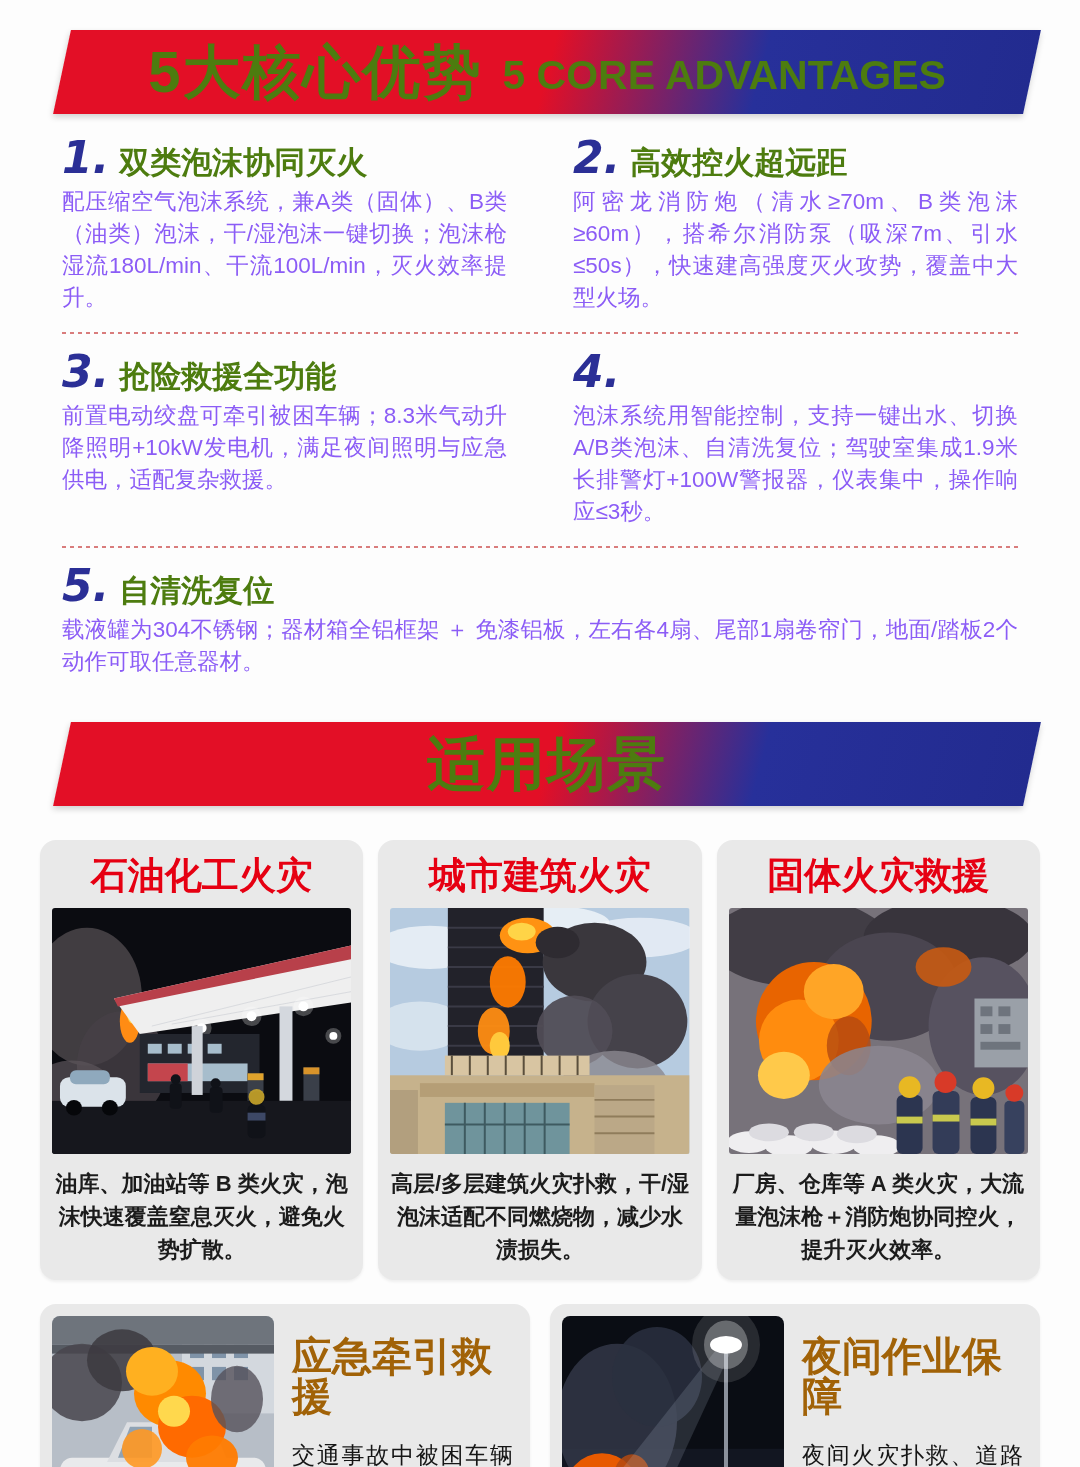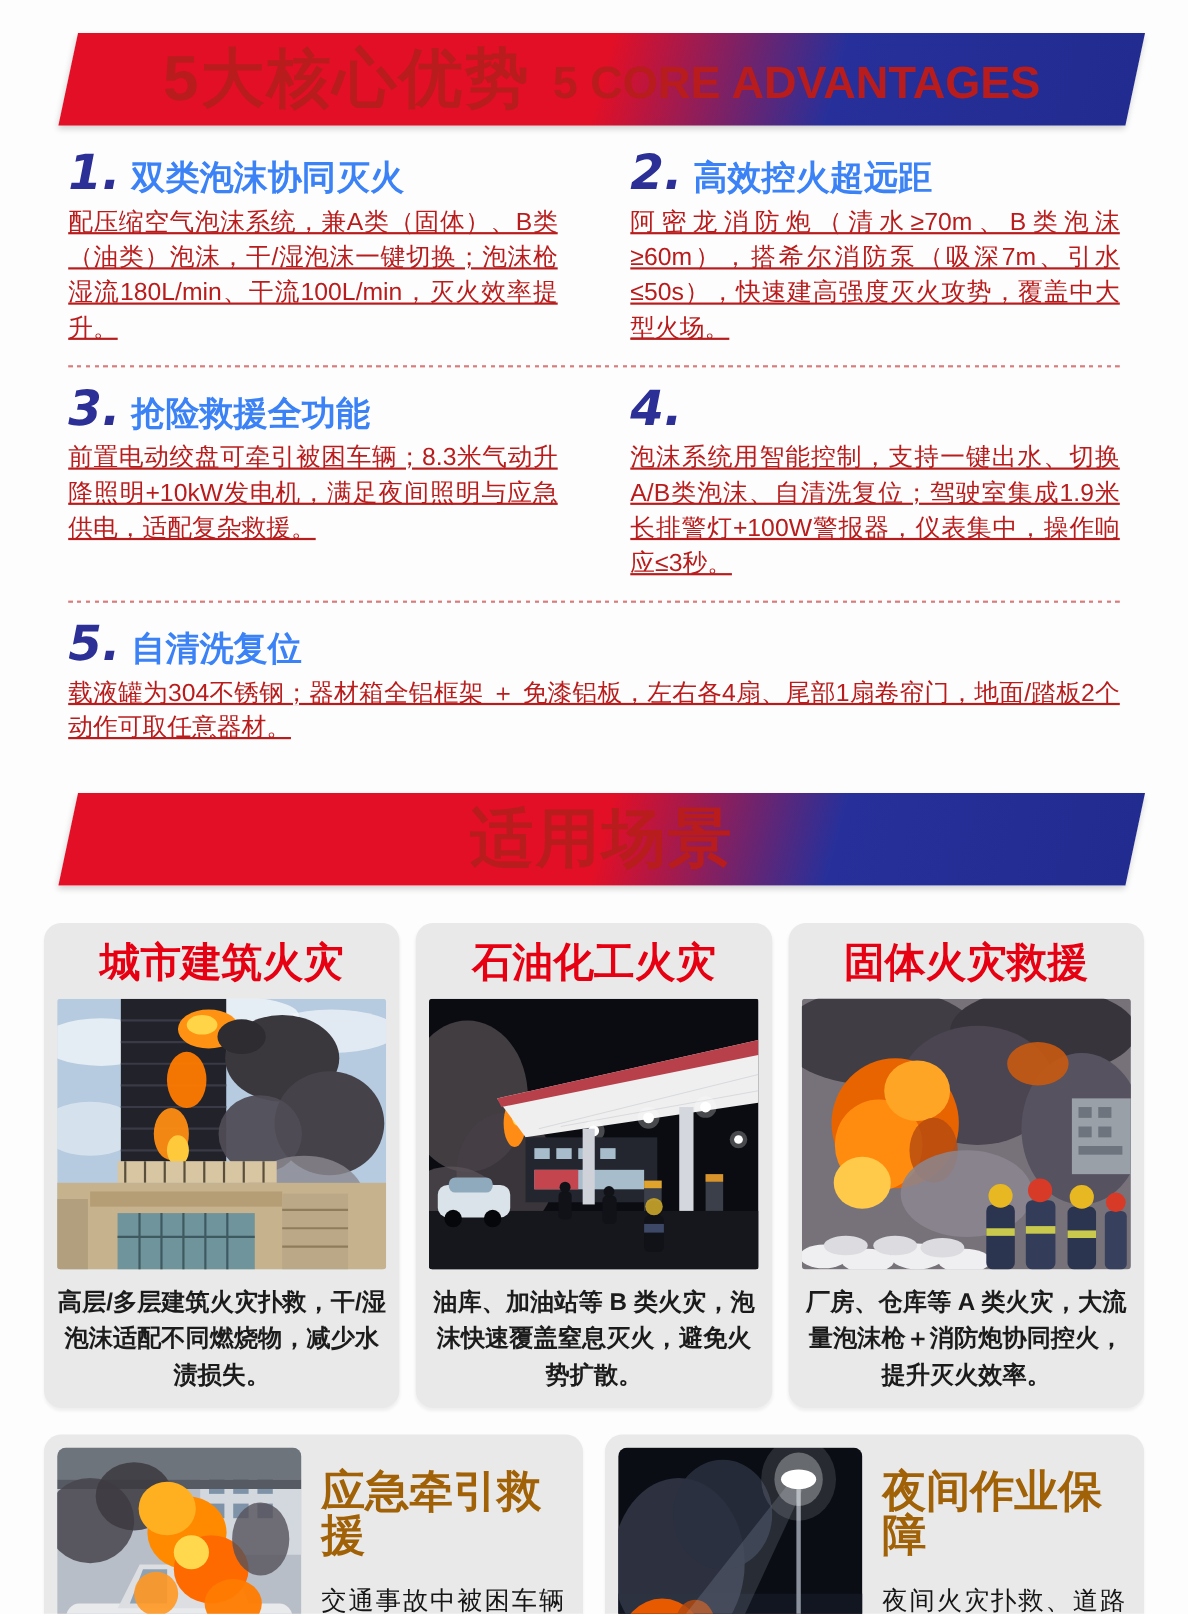--- a/index.html
+++ b/index.html
@@ -12,38 +12,38 @@
   
   .banner{position:relative;height:84px;margin:30px 48px 0 62px;}
   .banner + *{}
   .banner-bg{
     position:absolute;inset:0;transform:skewX(-12deg);
     background:linear-gradient(93deg,#e30f26 0%,#e30f26 50%,#27309a 72%,#222b8f 100%);
     box-shadow:0 3px 6px rgba(0,0,0,.18);
   }
   .banner-inner{
     position:relative;height:100%;display:flex;align-items:center;justify-content:center;
-    gap:20px;color:#b91c1c;white-space:nowrap;
+    gap:20px;color:#4d7c0f;white-space:nowrap;
   }
   .banner-cn{font-size:58px;font-weight:bold;letter-spacing:2px;line-height:1;}
   .banner-en{font-size:41px;font-weight:bold;letter-spacing:0;line-height:1;padding-top:6px;text-align:center;}
   
   .adv-wrap{padding:22px 62px 0;}
   .adv-grid{display:grid;grid-template-columns:1fr 1fr;column-gap:66px;}
   .adv{min-width:0;}
   .adv-full{grid-column:1 / -1;}
   .adv-head{display:flex;align-items:baseline;gap:10px;margin-bottom:6px;}
   .adv-num{
     color:#2b2f96;font-size:44px;font-weight:bold;font-style:italic;line-height:1;
     font-family:"DejaVu Sans",sans-serif;
   }
-  .adv-title{color:#3b82f6;font-size:31px;font-weight:bold;line-height:1.1;}
+  .adv-title{color:#4d7c0f;font-size:31px;font-weight:bold;line-height:1.1;}
   .adv-body{
-    margin:4px 0 0;font-size:22.5px;line-height:1.42;color:#b91c1c;
-    text-align:justify;text-justify:inter-ideograph;text-decoration:underline;
+    margin:4px 0 0;font-size:22.5px;line-height:1.42;color:#8b5cf6;
+    text-align:justify;text-justify:inter-ideograph;
   }
   .divider{
     grid-column:1 / -1;height:2px;margin:18px 0 16px;
     background:repeating-linear-gradient(90deg,rgba(208,92,92,.8) 0 4px,transparent 4px 8px);
   }
   
   .cards3{display:grid;grid-template-columns:repeat(3,1fr);gap:15px;margin:34px 40px 0;}
   .card{background:#e9e9e9;border-radius:16px;padding:6px 12px 14px;box-shadow:0 2px 3px rgba(0,0,0,.06);}
   .card-title{text-align:center;color:#e60012;font-weight:bold;font-size:37px;margin:10px 0 12px;line-height:1.1;}
   .card-photo{width:100%;height:246px;display:block;border-radius:3px;}
@@ -123,20 +123,77 @@
 </div>
 
 <div class="banner" style="margin-top:44px;">
   <div class="banner-bg"></div>
   <div class="banner-inner">
     <span class="banner-cn">适用场景</span>
   </div>
 </div>
 
 <div class="cards3">
+
+  <div class="card">
+    <div class="card-title">石油化工火灾</div>
+    <svg class="card-photo" viewBox="0 0 300 250" preserveAspectRatio="none">
+      <rect width="300" height="250" fill="#0b0c11"></rect>
+      <ellipse cx="35" cy="90" rx="55" ry="70" fill="#544d52" opacity=".75"></ellipse>
+      <ellipse cx="70" cy="160" rx="45" ry="55" fill="#464046" opacity=".8"></ellipse>
+      <ellipse cx="20" cy="200" rx="50" ry="45" fill="#5c555b" opacity=".7"></ellipse>
+      <ellipse cx="78" cy="115" rx="10" ry="22" fill="#ff8c14"></ellipse>
+      <ellipse cx="80" cy="105" rx="5" ry="12" fill="#ffd44d"></ellipse>
+      <polygon points="62,92 300,38 300,96 88,128" fill="#efefef"></polygon>
+      <polygon points="62,92 300,38 300,52 66,100" fill="#b8404a"></polygon>
+      <g stroke="#c9ccd2" stroke-width="1" opacity=".6">
+        <line x1="100" y1="120" x2="300" y2="70"></line>
+          <line x1="120" y1="118" x2="300" y2="85"></line>
+      </g>
+      <circle cx="150" cy="122" r="5" fill="#ffffff"></circle>
+        <circle cx="150" cy="122" r="10" fill="#ffffff" opacity=".25"></circle>
+      <circle cx="200" cy="110" r="5" fill="#ffffff"></circle>
+        <circle cx="200" cy="110" r="10" fill="#ffffff" opacity=".25"></circle>
+      <circle cx="252" cy="100" r="5" fill="#ffffff"></circle>
+        <circle cx="252" cy="100" r="10" fill="#ffffff" opacity=".25"></circle>
+      <circle cx="282" cy="130" r="4" fill="#ffffff"></circle>
+        <circle cx="282" cy="130" r="8" fill="#ffffff" opacity=".25"></circle>
+      <rect x="88" y="128" width="120" height="60" fill="#23262e"></rect>
+      <g fill="#bfd8e8" opacity=".85">
+        <rect x="96" y="138" width="14" height="10"></rect>
+          <rect x="116" y="138" width="14" height="10"></rect>
+        <rect x="136" y="138" width="14" height="10"></rect>
+          <rect x="156" y="138" width="14" height="10"></rect>
+        <rect x="96" y="158" width="100" height="18"></rect>
+      </g>
+      <rect x="96" y="158" width="40" height="18" fill="#c8373f" opacity=".9"></rect>
+      <rect x="140" y="120" width="11" height="70" fill="#cfd3d9"></rect>
+      <rect x="228" y="100" width="13" height="96" fill="#d4d8de"></rect>
+      <rect x="196" y="168" width="16" height="30" fill="#3a3f49"></rect>
+      <rect x="196" y="168" width="16" height="7" fill="#e0a32c"></rect>
+      <rect x="252" y="162" width="16" height="34" fill="#3a3f49"></rect>
+      <rect x="252" y="162" width="16" height="7" fill="#d8932a"></rect>
+      <rect x="0" y="196" width="300" height="54" fill="#16171d"></rect>
+      <rect x="8" y="172" width="66" height="30" rx="9" fill="#dbe3ea"></rect>
+      <rect x="18" y="165" width="40" height="14" rx="6" fill="#8fa9bd"></rect>
+      <circle cx="22" cy="203" r="8" fill="#06070a"></circle>
+        <circle cx="58" cy="203" r="8" fill="#06070a"></circle>
+      <g fill="#101218">
+        <rect x="118" y="178" width="12" height="26" rx="4"></rect>
+        <circle cx="124" cy="174" r="5"></circle>
+        <rect x="158" y="182" width="13" height="26" rx="4"></rect>
+        <circle cx="164" cy="178" r="5"></circle>
+        <rect x="196" y="200" width="18" height="34" rx="5"></rect>
+        <circle cx="205" cy="194" r="8"></circle>
+      </g>
+      <circle cx="205" cy="192" r="8" fill="#caa62a" opacity=".9"></circle>
+      <rect x="196" y="208" width="18" height="8" fill="#3d4866"></rect>
+    </svg>
+    <div class="card-caption">油库、加油站等 B 类火灾，泡沫快速覆盖窒息灭火，避免火势扩散。</div>
+  </div>
 
   <div class="card">
     <div class="card-title">城市建筑火灾</div>
     <svg class="card-photo" viewBox="0 0 300 250" preserveAspectRatio="none">
       <rect width="300" height="250" fill="#b6cbe0"></rect>
       <ellipse cx="40" cy="40" rx="55" ry="22" fill="#e9eff6" opacity=".9"></ellipse>
       <ellipse cx="250" cy="30" rx="60" ry="20" fill="#e9eff6" opacity=".85"></ellipse>
       <ellipse cx="150" cy="15" rx="70" ry="18" fill="#f2f6fa" opacity=".8"></ellipse>
       <ellipse cx="30" cy="120" rx="45" ry="25" fill="#dde7f0" opacity=".8"></ellipse>
       <rect x="58" y="0" width="96" height="168" fill="#22222a"></rect>
@@ -186,77 +243,20 @@
           <line x1="205" y1="195" x2="265" y2="195"></line>
           <line x1="205" y1="212" x2="265" y2="212"></line>
           <line x1="205" y1="229" x2="265" y2="229"></line>
         </g>
       <rect x="0" y="185" width="28" height="65" fill="#b29f7e"></rect>
     </svg>
     <div class="card-caption">高层/多层建筑火灾扑救，干/湿泡沫适配不同燃烧物，减少水渍损失。</div>
   </div>
 
   <div class="card">
-    <div class="card-title">石油化工火灾</div>
-    <svg class="card-photo" viewBox="0 0 300 250" preserveAspectRatio="none">
-      <rect width="300" height="250" fill="#0b0c11"></rect>
-      <ellipse cx="35" cy="90" rx="55" ry="70" fill="#544d52" opacity=".75"></ellipse>
-      <ellipse cx="70" cy="160" rx="45" ry="55" fill="#464046" opacity=".8"></ellipse>
-      <ellipse cx="20" cy="200" rx="50" ry="45" fill="#5c555b" opacity=".7"></ellipse>
-      <ellipse cx="78" cy="115" rx="10" ry="22" fill="#ff8c14"></ellipse>
-      <ellipse cx="80" cy="105" rx="5" ry="12" fill="#ffd44d"></ellipse>
-      <polygon points="62,92 300,38 300,96 88,128" fill="#efefef"></polygon>
-      <polygon points="62,92 300,38 300,52 66,100" fill="#b8404a"></polygon>
-      <g stroke="#c9ccd2" stroke-width="1" opacity=".6">
-        <line x1="100" y1="120" x2="300" y2="70"></line>
-          <line x1="120" y1="118" x2="300" y2="85"></line>
-      </g>
-      <circle cx="150" cy="122" r="5" fill="#ffffff"></circle>
-        <circle cx="150" cy="122" r="10" fill="#ffffff" opacity=".25"></circle>
-      <circle cx="200" cy="110" r="5" fill="#ffffff"></circle>
-        <circle cx="200" cy="110" r="10" fill="#ffffff" opacity=".25"></circle>
-      <circle cx="252" cy="100" r="5" fill="#ffffff"></circle>
-        <circle cx="252" cy="100" r="10" fill="#ffffff" opacity=".25"></circle>
-      <circle cx="282" cy="130" r="4" fill="#ffffff"></circle>
-        <circle cx="282" cy="130" r="8" fill="#ffffff" opacity=".25"></circle>
-      <rect x="88" y="128" width="120" height="60" fill="#23262e"></rect>
-      <g fill="#bfd8e8" opacity=".85">
-        <rect x="96" y="138" width="14" height="10"></rect>
-          <rect x="116" y="138" width="14" height="10"></rect>
-        <rect x="136" y="138" width="14" height="10"></rect>
-          <rect x="156" y="138" width="14" height="10"></rect>
-        <rect x="96" y="158" width="100" height="18"></rect>
-      </g>
-      <rect x="96" y="158" width="40" height="18" fill="#c8373f" opacity=".9"></rect>
-      <rect x="140" y="120" width="11" height="70" fill="#cfd3d9"></rect>
-      <rect x="228" y="100" width="13" height="96" fill="#d4d8de"></rect>
-      <rect x="196" y="168" width="16" height="30" fill="#3a3f49"></rect>
-      <rect x="196" y="168" width="16" height="7" fill="#e0a32c"></rect>
-      <rect x="252" y="162" width="16" height="34" fill="#3a3f49"></rect>
-      <rect x="252" y="162" width="16" height="7" fill="#d8932a"></rect>
-      <rect x="0" y="196" width="300" height="54" fill="#16171d"></rect>
-      <rect x="8" y="172" width="66" height="30" rx="9" fill="#dbe3ea"></rect>
-      <rect x="18" y="165" width="40" height="14" rx="6" fill="#8fa9bd"></rect>
-      <circle cx="22" cy="203" r="8" fill="#06070a"></circle>
-        <circle cx="58" cy="203" r="8" fill="#06070a"></circle>
-      <g fill="#101218">
-        <rect x="118" y="178" width="12" height="26" rx="4"></rect>
-        <circle cx="124" cy="174" r="5"></circle>
-        <rect x="158" y="182" width="13" height="26" rx="4"></rect>
-        <circle cx="164" cy="178" r="5"></circle>
-        <rect x="196" y="200" width="18" height="34" rx="5"></rect>
-        <circle cx="205" cy="194" r="8"></circle>
-      </g>
-      <circle cx="205" cy="192" r="8" fill="#caa62a" opacity=".9"></circle>
-      <rect x="196" y="208" width="18" height="8" fill="#3d4866"></rect>
-    </svg>
-    <div class="card-caption">油库、加油站等 B 类火灾，泡沫快速覆盖窒息灭火，避免火势扩散。</div>
-  </div>
-
-  <div class="card">
     <div class="card-title">固体火灾救援</div>
     <svg class="card-photo" viewBox="0 0 300 250" preserveAspectRatio="none">
       <rect width="300" height="250" fill="#77727a"></rect>
       <ellipse cx="70" cy="35" rx="90" ry="45" fill="#413d45"></ellipse>
       <ellipse cx="220" cy="30" rx="85" ry="40" fill="#38343c"></ellipse>
       <ellipse cx="160" cy="80" rx="70" ry="55" fill="#4a4550"></ellipse>
       <ellipse cx="255" cy="120" rx="55" ry="70" fill="#575260"></ellipse>
       <ellipse cx="215" cy="60" rx="28" ry="20" fill="#c85a12" opacity=".9"></ellipse>
       <ellipse cx="85" cy="115" rx="58" ry="60" fill="#e86400"></ellipse>
       <ellipse cx="70" cy="135" rx="40" ry="42" fill="#ff8c0e"></ellipse>

